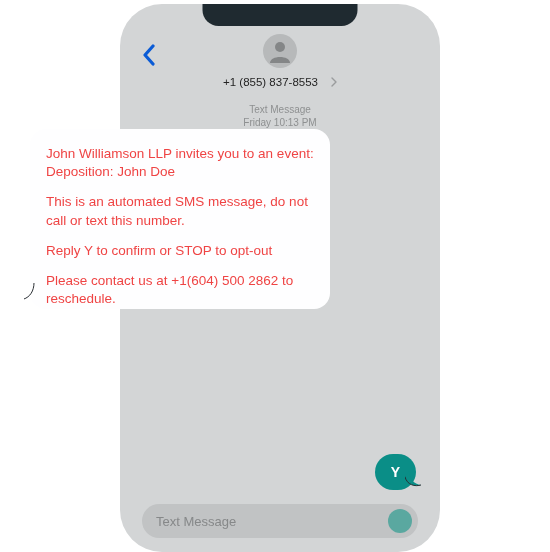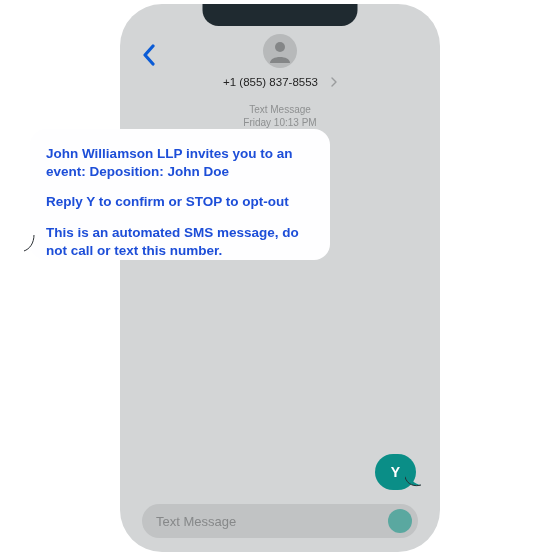--- a/index.html
+++ b/index.html
@@ -87,24 +87,24 @@
     position: absolute;
     left: -90px;
     top: 0px;
     width: 300px;
   }
   .bubble-in {
     position: relative;
     background: #fefeff;
     border-radius: 16px;
     padding: 16px 16px 0 16px;
-    color: #1d4ed8;
+    color: #ef4444;
     font-size: 13.5px;
     line-height: 1.35;
-    font-weight: 700;
+    font-weight: 400;
     box-shadow: 0 0 0 0 rgba(0,0,0,0);
   }
   .bubble-in .tail {
     position: absolute;
     left: -6px;
     bottom: 2px;
   }
   .para { margin: 0 0 12px 0; }
   .para:last-child { margin-bottom: 0; }
   .bubble-out-wrap {
@@ -185,22 +185,23 @@
     <div class="meta">
       <div>Text Message</div>
       <div>Friday 10:13 PM</div>
     </div>
 
     <div class="thread">
 
       <div class="bubble-in-wrap">
         <div class="bubble-in">
           <p class="para">John Williamson LLP invites you to an event: Deposition: John Doe</p>
+          <p class="para">This is an automated SMS message, do not call or text this number.</p>
           <p class="para">Reply Y to confirm or STOP to opt-out</p>
-          <p class="para">This is an automated SMS message, do not call or text this number.</p>
+          <p class="para">Please contact us at +1(604) 500 2862 to reschedule.</p>
           <span class="tail">
             <svg width="18" height="18" viewBox="0 0 18 18">
               <path d="M10 0 C10 8, 6 14, 0 16 C6 17, 14 15, 16 6 Z" fill="#fefeff"></path>
               <path d="M10 0 C10 8, 6 14, 0 16" fill="none" stroke="#2a2f33" stroke-width="1" stroke-linecap="round"></path>
             </svg>
           </span>
         </div>
       </div>
 
     </div>

